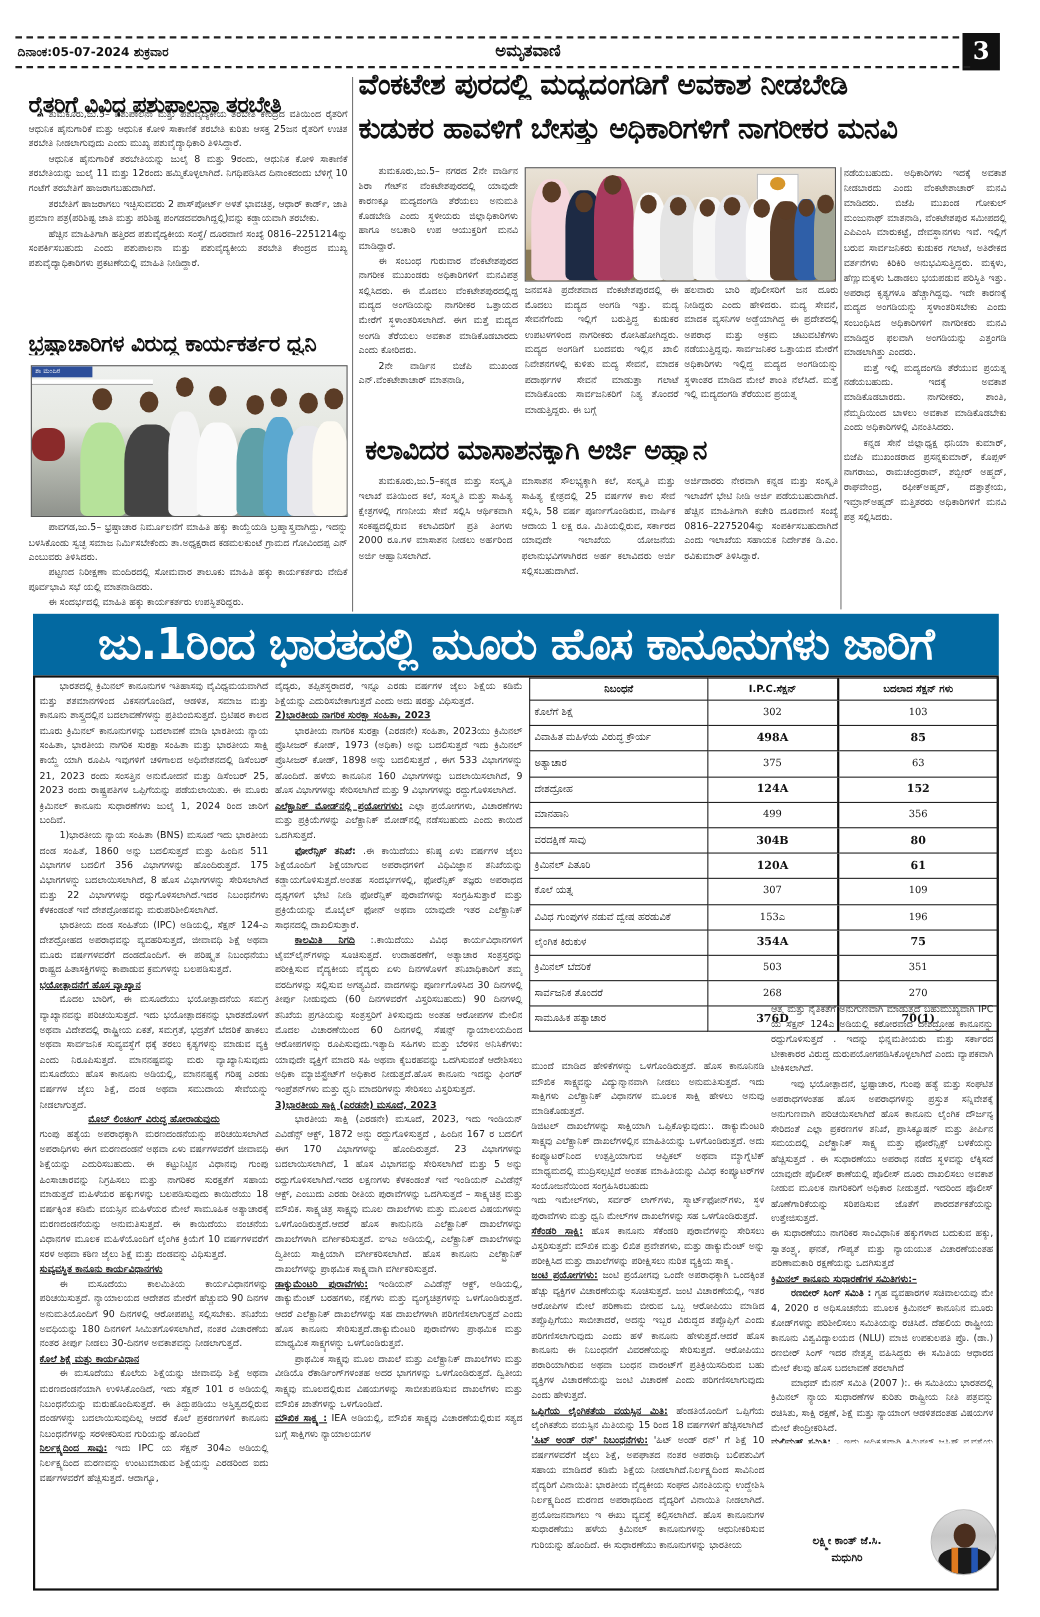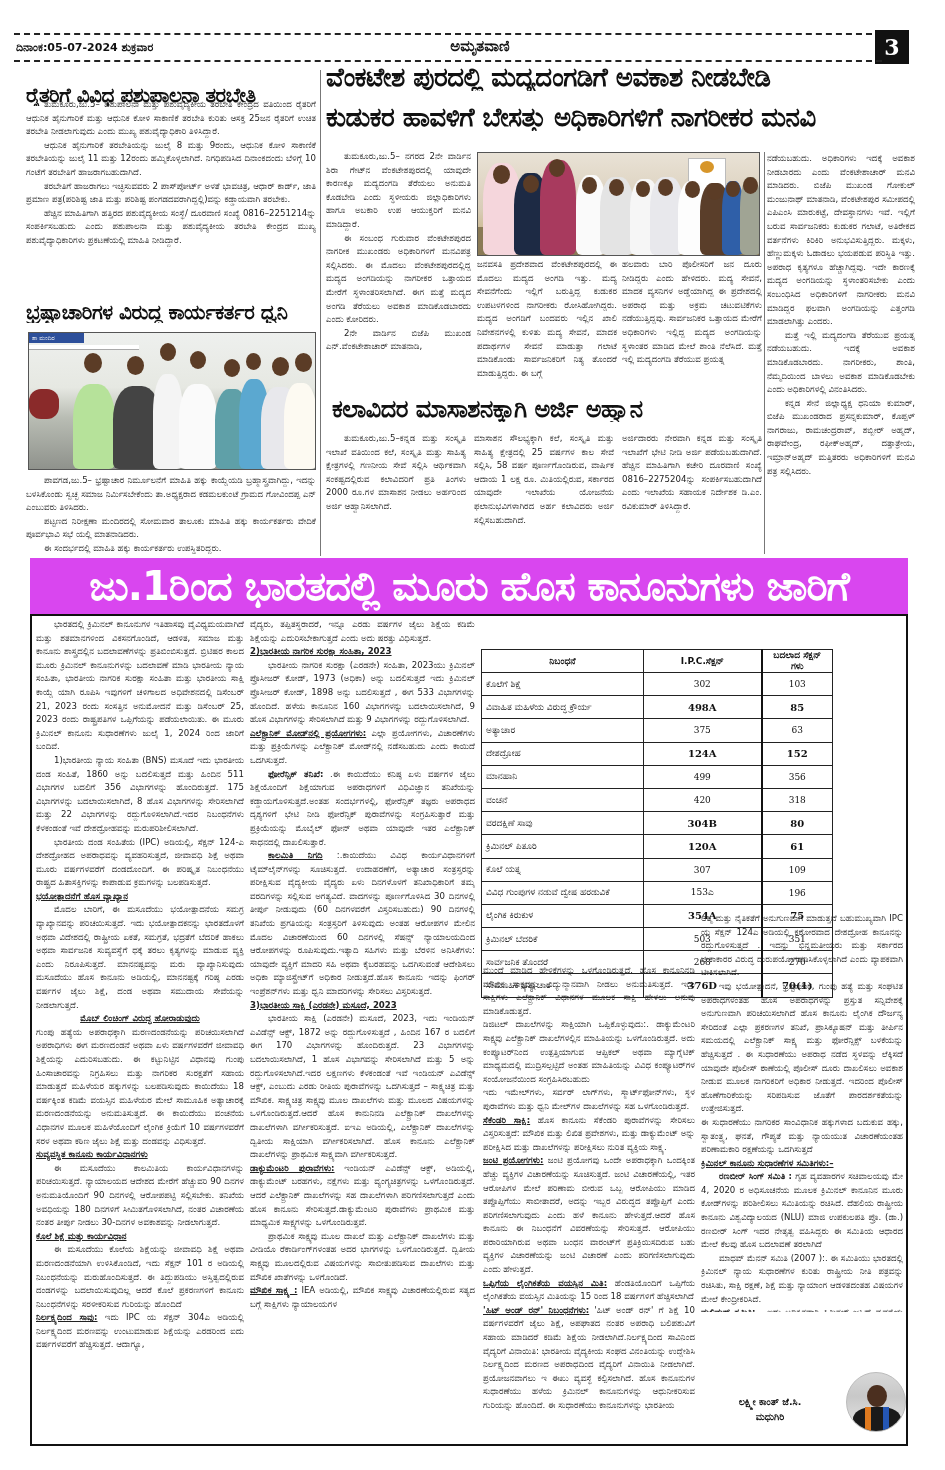--- a/index.html
+++ b/index.html
@@ -12,21 +12,21 @@
   .pageno { background: #111; color: #fff; font-family: "DejaVu Serif", serif; font-weight: bold; font-size: 22px; text-align: center; line-height: 34px; }
   .hl { font-weight: bold; white-space: nowrap; overflow: hidden; line-height: 1.05; letter-spacing: -0.5px; }
   .txt { font-size: 8.6px; line-height: 13.6px; text-align: justify; overflow: hidden; color: #222; }
   .txt p { text-indent: 18px; }
   .txt .sub { font-weight: bold; text-decoration: underline; text-indent: 0; }
   .photo { overflow: hidden; border: 1px solid #555; position: absolute; }
   .ph-bg1 { background: linear-gradient(180deg, #eef0ee 0%, #e6e8e2 40%, #b9bdb4 62%, #8f928c 100%); }
   .ph-bg2 { background: linear-gradient(180deg, #e9e2d6 0%, #d9cdb8 55%, #cdbb96 75%, #7d6c4a 100%); }
   .person { position: absolute; bottom: 0; border-radius: 40% 40% 6px 6px; }
   .head { position: absolute; border-radius: 50%; background: #5b3c26; }
-  .banner { background: #d946ef; color: #fff; font-weight: bold; text-align: center; white-space: nowrap; overflow: hidden; letter-spacing: -1px; }
+  .banner { background: #0369a1; color: #fff; font-weight: bold; text-align: center; white-space: nowrap; overflow: hidden; letter-spacing: -1px; }
   .lawbox { border: 2px solid #111; }
   table.ipc { border-collapse: collapse; width: 100%; font-size: 9px; }
   table.ipc th, table.ipc td { border: 1px solid #222; height: 23.2px; padding: 0 4px; }
   table.ipc th { font-size: 9px; font-weight: bold; height: 20px; }
   table.ipc td.c { text-align: center; font-family: "DejaVu Serif", serif; }
   table.ipc td.b { font-weight: bold; font-size: 10px; }
   table.ipc th:nth-child(1), table.ipc td:nth-child(1) { width: 162px; }
   table.ipc th:nth-child(2), table.ipc td:nth-child(2) { width: 118px; border-right: 2px solid #111; }
   .vline { position: absolute; width: 1px; background: #777; }
   .avatar { border-radius: 50%; border: 1px solid #bbb; overflow: hidden; background: linear-gradient(180deg,#d8d8d8 0%, #c8c8c8 40%, #e6e6e6 100%); }
@@ -166,21 +166,21 @@
   <p style="text-indent:0"><b style="text-decoration:underline">ಎಲೆಕ್ಟ್ರಾನಿಕ್ ಮೋಡ್‌ನಲ್ಲಿ ಪ್ರಯೋಗಗಳು:</b><span> ಎಲ್ಲಾ ಪ್ರಯೋಗಗಳು, ವಿಚಾರಣೆಗಳು ಮತ್ತು ಪ್ರಕ್ರಿಯೆಗಳನ್ನು ಎಲೆಕ್ಟ್ರಾನಿಕ್ ಮೋಡ್‌ನಲ್ಲಿ ನಡೆಸಬಹುದು ಎಂದು ಕಾಯಿದೆ ಒದಗಿಸುತ್ತದೆ.</span></p>
   <p><b style="">ಫೋರೆನ್ಸಿಕ್ ತನಿಖೆ:</b><span> .ಈ ಕಾಯಿದೆಯು ಕನಿಷ್ಠ ಏಳು ವರ್ಷಗಳ ಜೈಲು ಶಿಕ್ಷೆಯೊಂದಿಗೆ ಶಿಕ್ಷೆಯಾಗುವ ಅಪರಾಧಗಳಿಗೆ ವಿಧಿವಿಜ್ಞಾನ ತನಿಖೆಯನ್ನು ಕಡ್ಡಾಯಗೊಳಿಸುತ್ತದೆ.ಅಂತಹ ಸಂದರ್ಭಗಳಲ್ಲಿ, ಫೋರೆನ್ಸಿಕ್ ತಜ್ಞರು ಅಪರಾಧದ ದೃಶ್ಯಗಳಿಗೆ ಭೇಟಿ ನೀಡಿ ಫೋರೆನ್ಸಿಕ್ ಪುರಾವೆಗಳನ್ನು ಸಂಗ್ರಹಿಸುತ್ತಾರೆ ಮತ್ತು ಪ್ರಕ್ರಿಯೆಯನ್ನು ಮೊಬೈಲ್ ಫೋನ್ ಅಥವಾ ಯಾವುದೇ ಇತರ ಎಲೆಕ್ಟ್ರಾನಿಕ್ ಸಾಧನದಲ್ಲಿ ದಾಖಲಿಸುತ್ತಾರೆ.</span></p>
   <p><b style="text-decoration:underline">ಕಾಲಮಿತಿ ನಿಗದಿ</b><span> :.ಕಾಯಿದೆಯು ವಿವಿಧ ಕಾರ್ಯವಿಧಾನಗಳಿಗೆ ಟೈಮ್‌ಲೈನ್‌ಗಳನ್ನು ಸೂಚಿಸುತ್ತದೆ. ಉದಾಹರಣೆಗೆ, ಅತ್ಯಾಚಾರ ಸಂತ್ರಸ್ತರನ್ನು ಪರೀಕ್ಷಿಸುವ ವೈದ್ಯಕೀಯ ವೈದ್ಯರು ಏಳು ದಿನಗಳೊಳಗೆ ತನಿಖಾಧಿಕಾರಿಗೆ ತಮ್ಮ ವರದಿಗಳನ್ನು ಸಲ್ಲಿಸುವ ಅಗತ್ಯವಿದೆ. ವಾದಗಳನ್ನು ಪೂರ್ಣಗೊಳಿಸಿದ 30 ದಿನಗಳಲ್ಲಿ ತೀರ್ಪು ನೀಡುವುದು (60 ದಿನಗಳವರೆಗೆ ವಿಸ್ತರಿಸಬಹುದು) 90 ದಿನಗಳಲ್ಲಿ ತನಿಖೆಯ ಪ್ರಗತಿಯನ್ನು ಸಂತ್ರಸ್ತರಿಗೆ ತಿಳಿಸುವುದು ಅಂತಹ ಆರೋಪಗಳ ಮೇಲಿನ ಮೊದಲ ವಿಚಾರಣೆಯಿಂದ 60 ದಿನಗಳಲ್ಲಿ ಸೆಷನ್ಸ್ ನ್ಯಾಯಾಲಯದಿಂದ ಆರೋಪಗಳನ್ನು ರೂಪಿಸುವುದು.ಇತ್ಯಾದಿ ಸಹಿಗಳು ಮತ್ತು ಬೆರಳಿನ ಅನಿಸಿಕೆಗಳು: ಯಾವುದೇ ವ್ಯಕ್ತಿಗೆ ಮಾದರಿ ಸಹಿ ಅಥವಾ ಕೈಬರಹವನ್ನು ಒದಗಿಸುವಂತೆ ಆದೇಶಿಸಲು ಅಧಿಕಾ ಮ್ಯಾಜಿಸ್ಟ್ರೇಟ್‌ಗೆ ಅಧಿಕಾರ ನೀಡುತ್ತದೆ.ಹೊಸ ಕಾನೂನು ಇದನ್ನು ಫಿಂಗರ್ ಇಂಪ್ರೆಶನ್‌ಗಳು ಮತ್ತು ಧ್ವನಿ ಮಾದರಿಗಳನ್ನು ಸೇರಿಸಲು ವಿಸ್ತರಿಸುತ್ತದೆ.</span></p>
   <p class="sub">3)ಭಾರತೀಯ ಸಾಕ್ಷಿ (ಎರಡನೇ) ಮಸೂದೆ, 2023</p>
   <p>ಭಾರತೀಯ ಸಾಕ್ಷಿ (ಎರಡನೇ) ಮಸೂದೆ, 2023, ಇದು ಇಂಡಿಯನ್ ಎವಿಡೆನ್ಸ್ ಆಕ್ಟ್, 1872 ಅನ್ನು ರದ್ದುಗೊಳಿಸುತ್ತದೆ , ಹಿಂದಿನ 167 ರ ಬದಲಿಗೆ ಈಗ 170 ವಿಭಾಗಗಳನ್ನು ಹೊಂದಿರುತ್ತದೆ. 23 ವಿಭಾಗಗಳನ್ನು ಬದಲಾಯಿಸಲಾಗಿದೆ, 1 ಹೊಸ ವಿಭಾಗವನ್ನು ಸೇರಿಸಲಾಗಿದೆ ಮತ್ತು 5 ಅನ್ನು ರದ್ದುಗೊಳಿಸಲಾಗಿದೆ.ಇದರ ಲಕ್ಷಣಗಳು ಕೆಳಕಂಡಂತೆ ಇವೆ ಇಂಡಿಯನ್ ಎವಿಡೆನ್ಸ್ ಆಕ್ಟ್, ಎಂಬುದು ಎರಡು ರೀತಿಯ ಪುರಾವೆಗಳನ್ನು ಒದಗಿಸುತ್ತದೆ – ಸಾಕ್ಷ್ಯಚಿತ್ರ ಮತ್ತು ಮೌಖಿಕ. ಸಾಕ್ಷ್ಯಚಿತ್ರ ಸಾಕ್ಷ್ಯವು ಮೂಲ ದಾಖಲೆಗಳು ಮತ್ತು ಮೂಲದ ವಿಷಯಗಳನ್ನು ಒಳಗೊಂಡಿರುತ್ತದೆ.ಆದರೆ ಹೊಸ ಕಾನುನಿನಡಿ ಎಲೆಕ್ಟ್ರಾನಿಕ್ ದಾಖಲೆಗಳನ್ನು ದಾಖಲೆಗಳಾಗಿ ವರ್ಗೀಕರಿಸುತ್ತದೆ. ಐಇಎ ಅಡಿಯಲ್ಲಿ, ಎಲೆಕ್ಟ್ರಾನಿಕ್ ದಾಖಲೆಗಳನ್ನು ದ್ವಿತೀಯ ಸಾಕ್ಷಿಯಾಗಿ ವರ್ಗೀಕರಿಸಲಾಗಿದೆ. ಹೊಸ ಕಾನೂನು ಎಲೆಕ್ಟ್ರಾನಿಕ್ ದಾಖಲೆಗಳನ್ನು ಪ್ರಾಥಮಿಕ ಸಾಕ್ಷ್ಯವಾಗಿ ವರ್ಗೀಕರಿಸುತ್ತದೆ.</p>
   <p style="text-indent:0"><b style="text-decoration:underline">ಡಾಕ್ಯುಮೆಂಟರಿ ಪುರಾವೆಗಳು:</b><span> ಇಂಡಿಯನ್ ಎವಿಡೆನ್ಸ್ ಆಕ್ಟ್, ಅಡಿಯಲ್ಲಿ, ಡಾಕ್ಯುಮೆಂಟ್ ಬರಹಗಳು, ನಕ್ಷೆಗಳು ಮತ್ತು ವ್ಯಂಗ್ಯಚಿತ್ರಗಳನ್ನು ಒಳಗೊಂಡಿರುತ್ತದೆ. ಆದರೆ ಎಲೆಕ್ಟ್ರಾನಿಕ್ ದಾಖಲೆಗಳನ್ನು ಸಹ ದಾಖಲೆಗಳಾಗಿ ಪರಿಗಣಿಸಲಾಗುತ್ತದೆ ಎಂದು ಹೊಸ ಕಾನೂನು ಸೇರಿಸುತ್ತದೆ.ಡಾಕ್ಯುಮೆಂಟರಿ ಪುರಾವೆಗಳು ಪ್ರಾಥಮಿಕ ಮತ್ತು ಮಾಧ್ಯಮಿಕ ಸಾಕ್ಷ್ಯಗಳನ್ನು ಒಳಗೊಂಡಿರುತ್ತವೆ.</span></p>
   <p>ಪ್ರಾಥಮಿಕ ಸಾಕ್ಷ್ಯವು ಮೂಲ ದಾಖಲೆ ಮತ್ತು ಎಲೆಕ್ಟ್ರಾನಿಕ್ ದಾಖಲೆಗಳು ಮತ್ತು ವೀಡಿಯೊ ರೆಕಾರ್ಡಿಂಗ್‌ಗಳಂತಹ ಅದರ ಭಾಗಗಳನ್ನು ಒಳಗೊಂಡಿರುತ್ತದೆ. ದ್ವಿತೀಯ ಸಾಕ್ಷ್ಯವು ಮೂಲದಲ್ಲಿರುವ ವಿಷಯಗಳನ್ನು ಸಾಬೀತುಪಡಿಸುವ ದಾಖಲೆಗಳು ಮತ್ತು ಮೌಖಿಕ ಖಾತೆಗಳನ್ನು ಒಳಗೊಂಡಿದೆ.</p>
   <p style="text-indent:0"><b style="text-decoration:underline">ಮೌಖಿಕ ಸಾಕ್ಷ್ಯ :</b><span> IEA ಅಡಿಯಲ್ಲಿ, ಮೌಖಿಕ ಸಾಕ್ಷ್ಯವು ವಿಚಾರಣೆಯಲ್ಲಿರುವ ಸತ್ಯದ ಬಗ್ಗೆ ಸಾಕ್ಷಿಗಳು ನ್ಯಾಯಾಲಯಗಳ</span></p>
 </div>
 
-<div class="abs" style="left:481px; top:616px; width:352px;margin-top:33px;">
+<div class="abs" style="left:481px; top:616px; width:427px;">
   <table class="ipc">
     <thead>
       <tr>
         <th>ನಿಬಂಧನೆ</th>
         <th>I.P.C.ಸೆಕ್ಷನ್</th>
         <th>ಬದಲಾದ ಸೆಕ್ಷನ್ ಗಳು</th>
       </tr>
     </thead>
     <tbody id="ipc-body">
         <tr>
@@ -202,25 +202,20 @@
           <td>ದೇಶದ್ರೋಹ</td>
           <td class="c b">124A</td>
           <td class="c b">152</td>
         </tr>
         <tr>
           <td>ಮಾನಹಾನಿ</td>
           <td class="c">499</td>
           <td class="c">356</td>
         </tr>
         <tr>
-          <td>ವಂಚನೆ</td>
-          <td class="c">420</td>
-          <td class="c">318</td>
-        </tr>
-        <tr>
           <td>ವರದಕ್ಷಿಣೆ ಸಾವು</td>
           <td class="c b">304B</td>
           <td class="c b">80</td>
         </tr>
         <tr>
           <td>ಕ್ರಿಮಿನಲ್ ಪಿತೂರಿ</td>
           <td class="c b">120A</td>
           <td class="c b">61</td>
         </tr>
         <tr>

